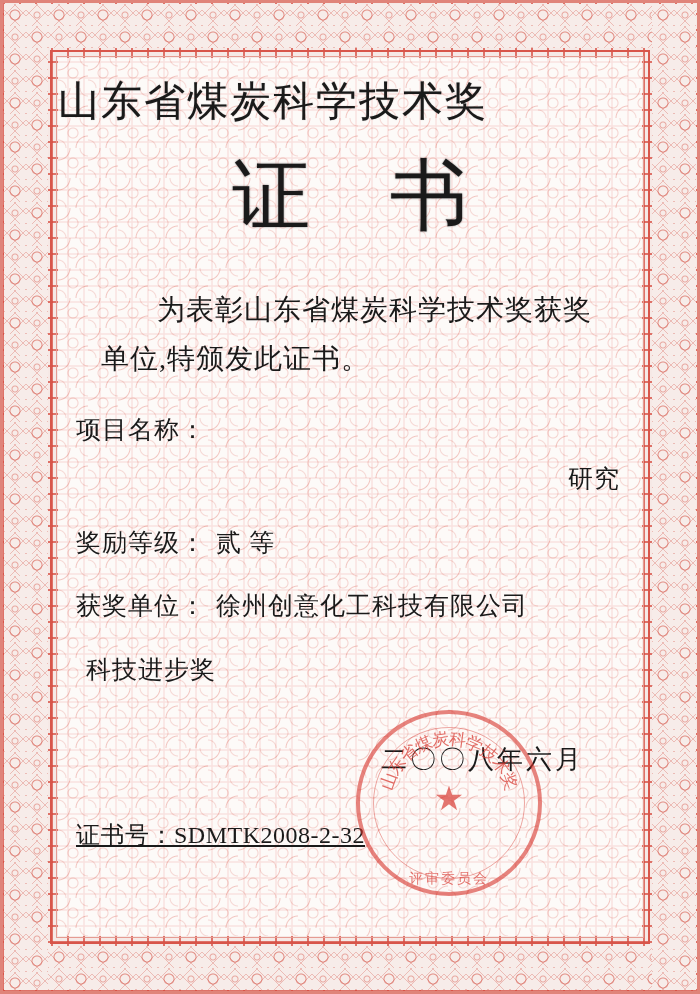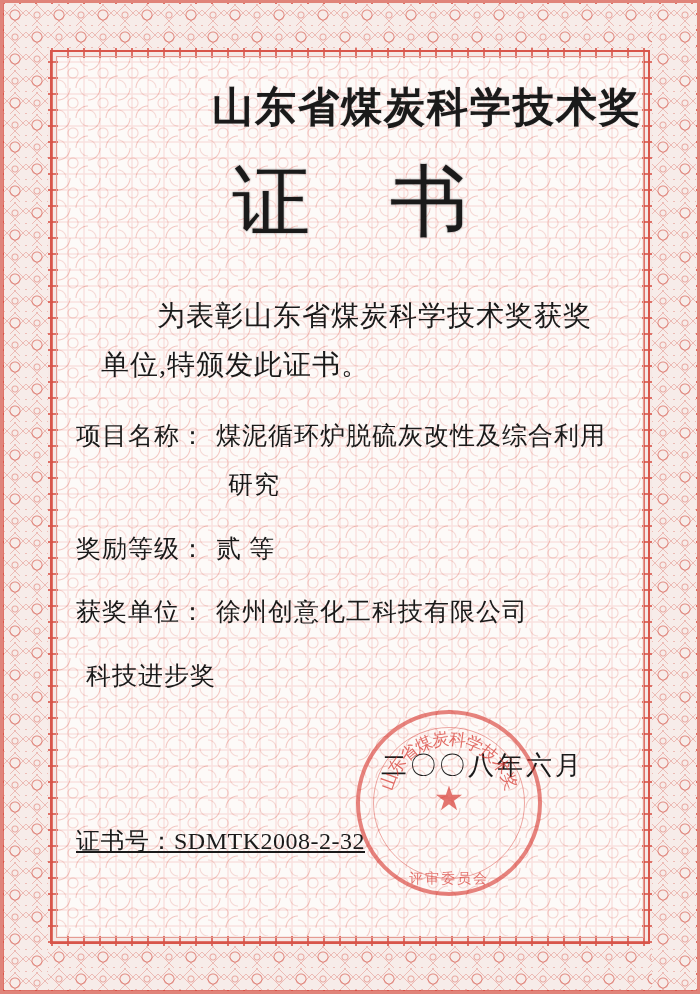--- a/index.html
+++ b/index.html
@@ -89,25 +89,25 @@
     opacity: 0.85;
   }
 
   
   .content {
     position: absolute;
     left: 58px; top: 58px; right: 58px; bottom: 58px;
     color: #1a1a1a;
   }
   .title-main {
-    text-align: right;
+    text-align: left;
     font-size: 41px;
-    font-weight: bold;
+    font-weight: normal;
     letter-spacing: 2px;
-    margin-top: 22px;
+    margin-top: 16px;
     font-family: "Liberation Serif", "DejaVu Serif", serif;
     text-shadow: 0 0 1px rgba(0,0,0,0.35);
   }
   .title-cert {
     text-align: center;
     font-size: 78px;
     font-weight: normal;
     letter-spacing: 30px;
     margin-top: 24px;
     margin-left: 30px;
@@ -122,20 +122,21 @@
     line-height: 1.75;
     text-indent: 56px;
     letter-spacing: 1px;
     margin-left: 25px;
   }
   .fields {
     margin-top: 28px;
     padding: 0 22px 0 18px;
     font-size: 25px;
     line-height: 1.5;
+    text-align: right;
   }
   .field-row {
     display: flex;
     align-items: flex-start;
     margin-bottom: 26px;
   }
   .field-label {
     white-space: pre;
     letter-spacing: 1px;
     flex: 0 0 auto;
@@ -247,21 +248,20 @@
     <div class="title-main">山东省煤炭科学技术奖</div>
 
     <div class="title-cert">证 书</div>
 
     <div class="body-para">为表彰山东省煤炭科学技术奖获奖单位,特颁发此证书。</div>
 
     <div class="fields">
 
       <div class="field-row">
         <span class="field-label">项目名称：</span>
-        <span class="field-value">煤泥循环炉脱硫灰改性及综合利用</span>
       </div>
       <div class="field-continuation">研究</div>
 
       <div class="field-row">
         <span class="field-label">奖励等级：</span>
         <span class="field-value">贰    等</span>
       </div>
 
       <div class="field-row">
         <span class="field-label">获奖单位：</span>

